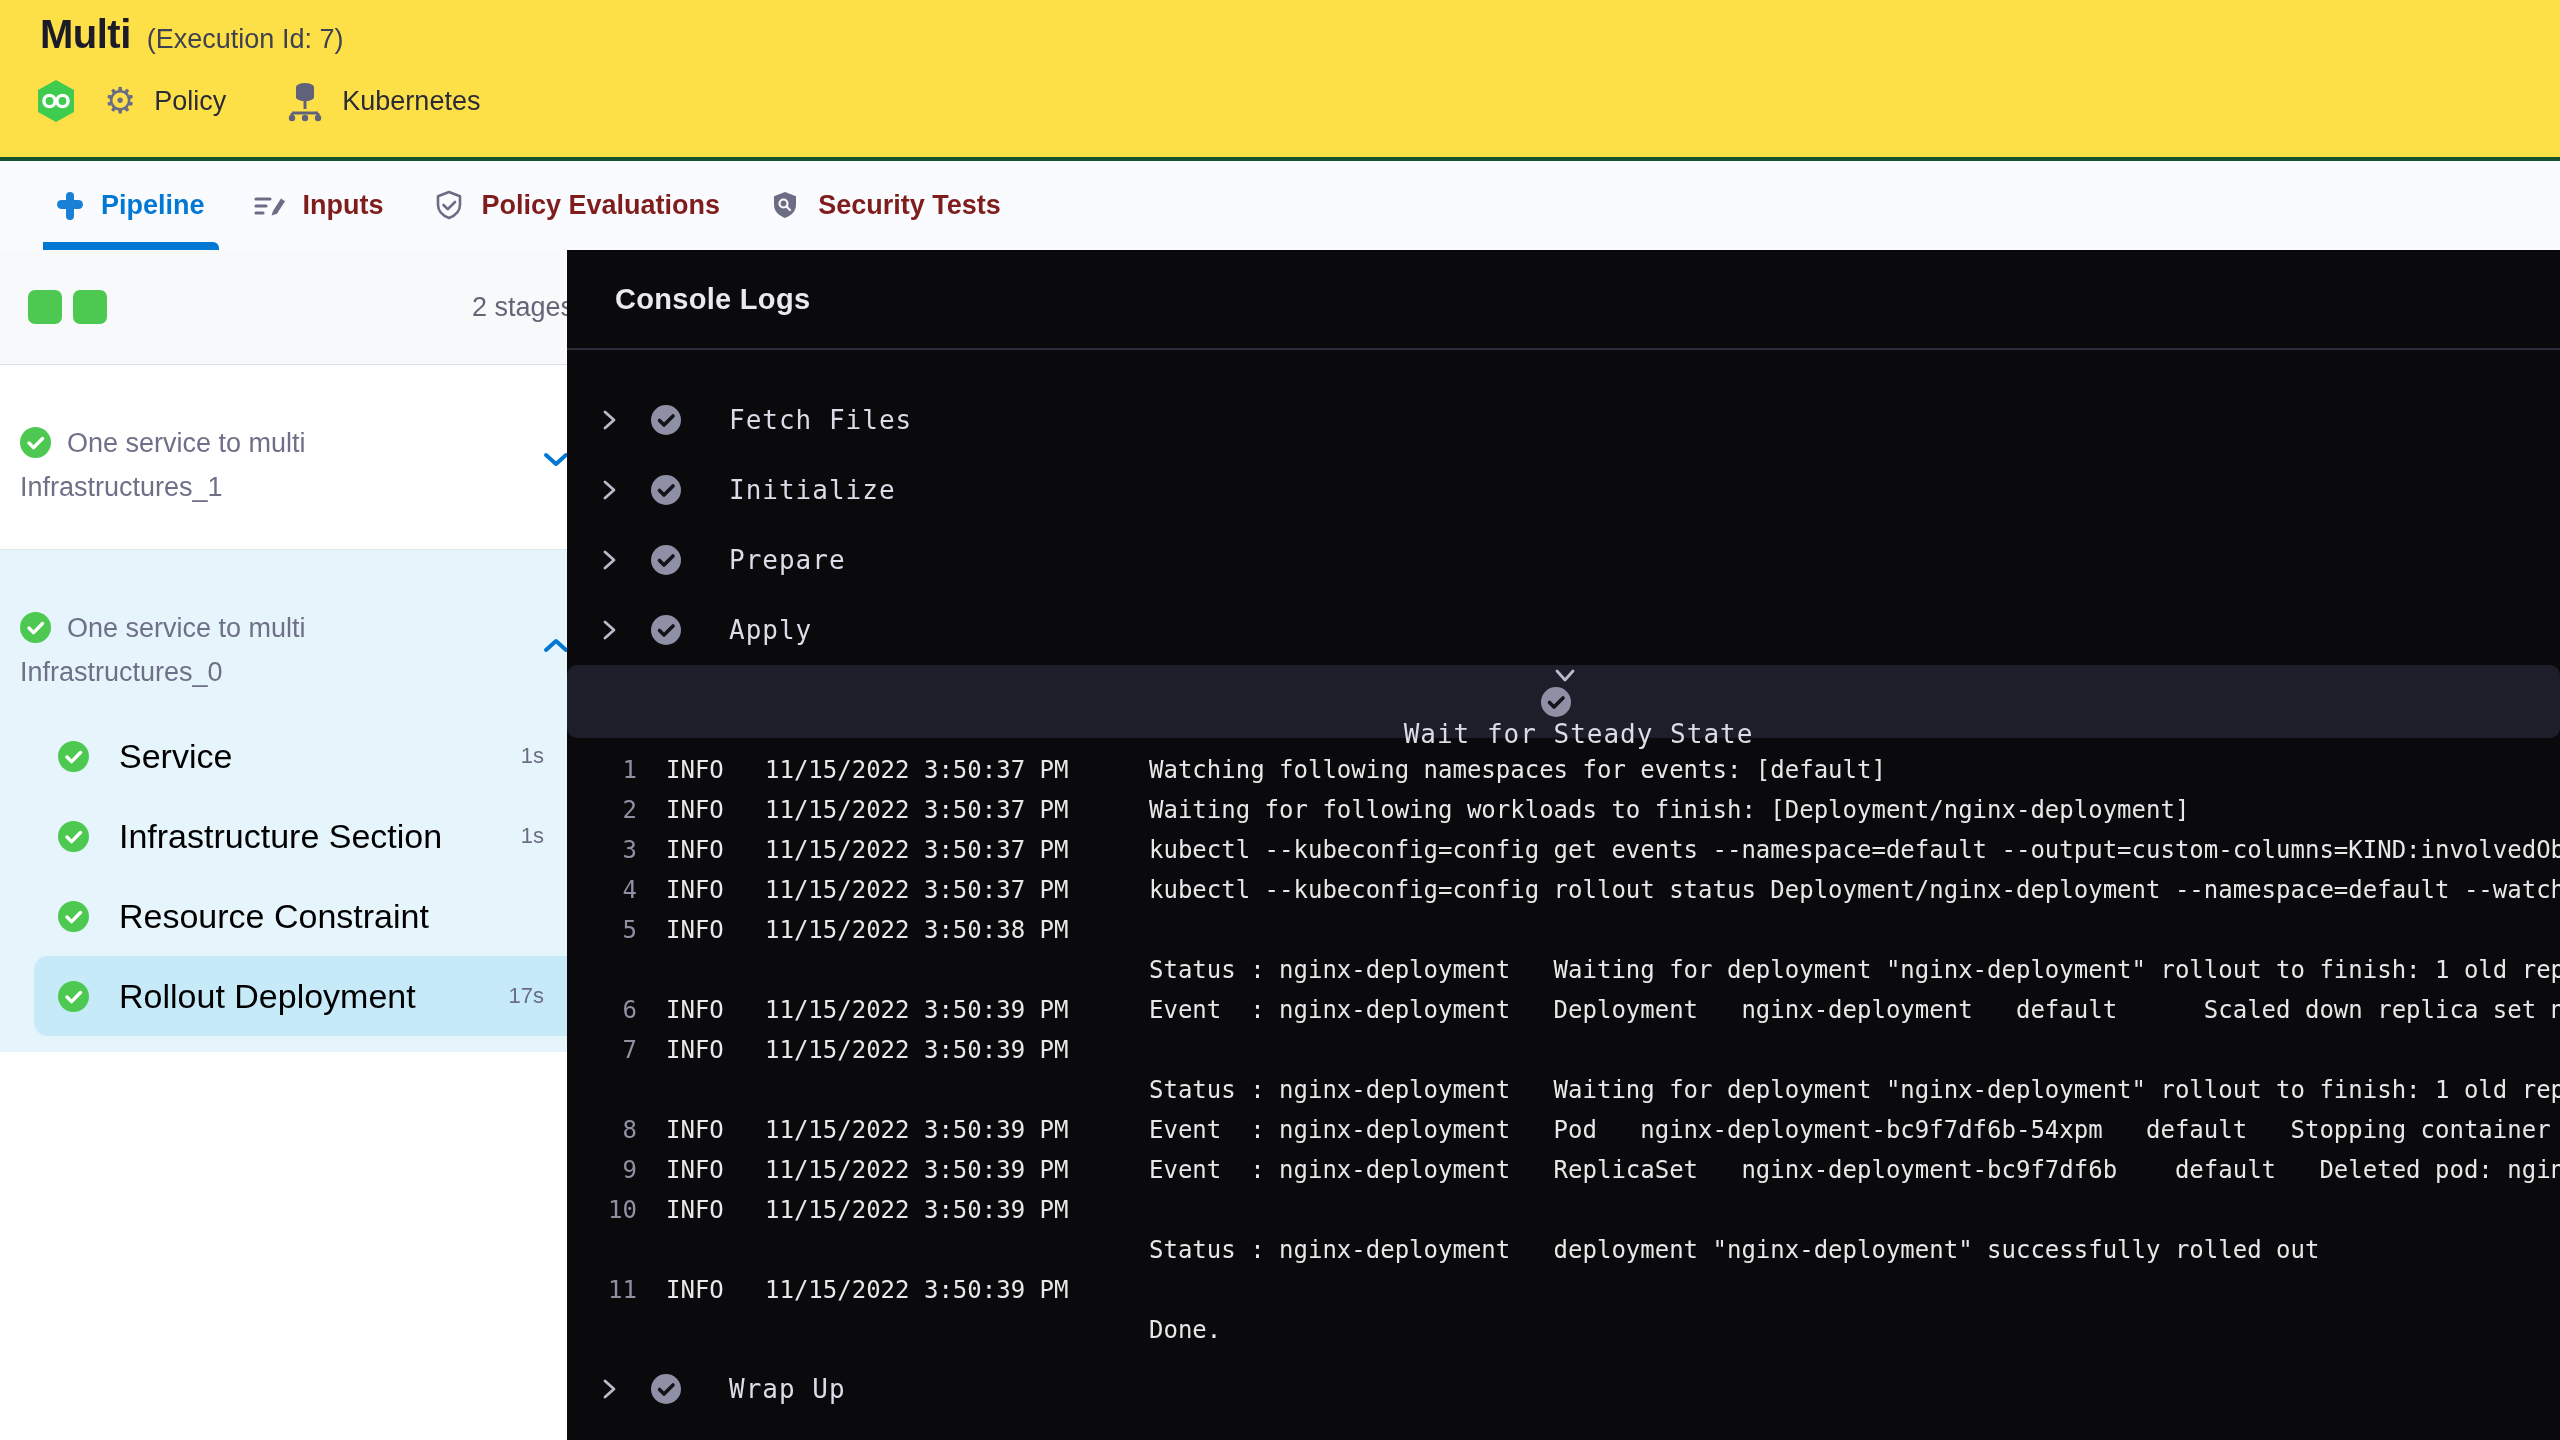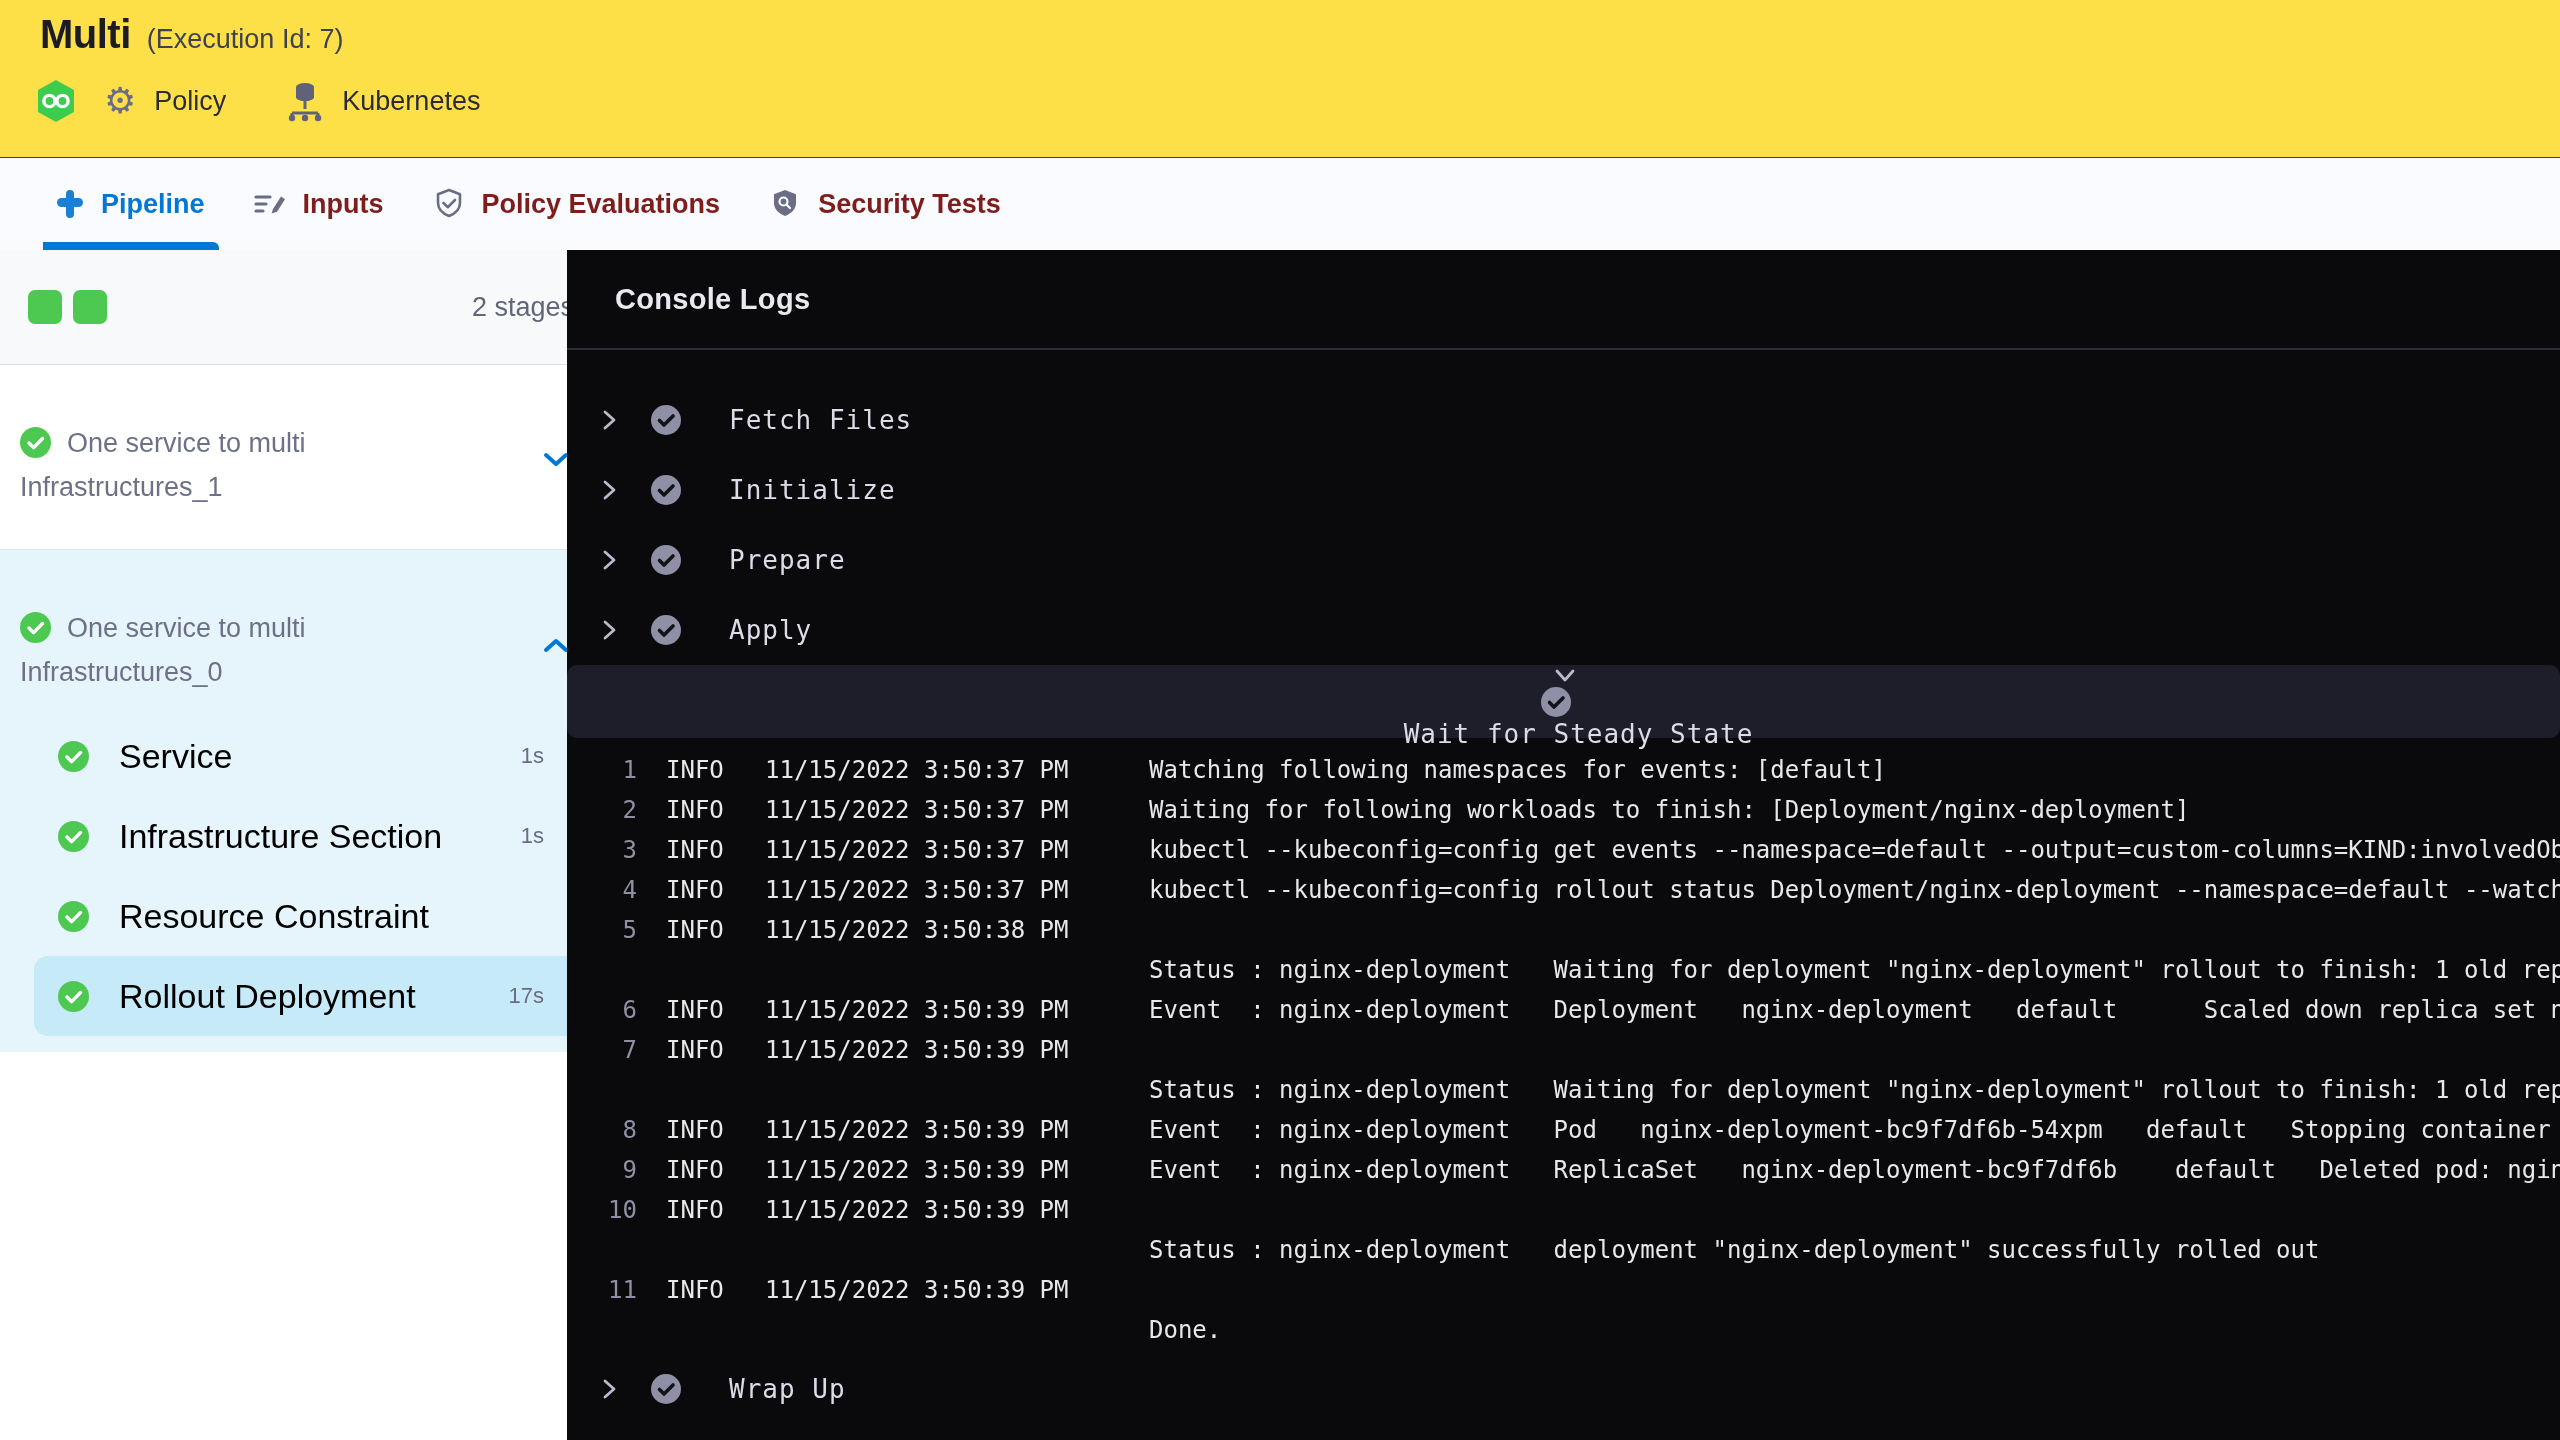--- a/index.html
+++ b/index.html
@@ -15,21 +15,21 @@
   .exec-sub { font-size:27px; color:#3f4150; }
   .entity-row { position:absolute; top:76px; left:36px; display:flex; align-items:center; gap:18px; height:50px; }
   .hex-wrap { width:40px; height:44px; display:flex; align-items:center; justify-content:center; }
   .gear-glyph { font-size:36px; color:#6b6d85; line-height:1; margin-left:10px; }
   .entity-label { font-size:27px; color:#2b2b38; margin-right:26px; }
   .env-icn { margin-left:16px; }
 
   
   .tabstrip {
     position:absolute; top:157px; left:0; right:0; height:93px;
-    background:#fafbfe; border-top:1px solid #14532d;
+    background:#fafbfe; border-top:4px solid #14532d;
     display:flex; align-items:center; padding-left:55px; gap:48px;
   }
   .tab { display:flex; align-items:center; gap:16px; height:100%; position:relative; cursor:pointer; }
   .tab-label { font-size:27px; font-weight:600; color:#7f1d1d; }
   .tab.active .tab-label { color:#0278d5; }
   .tab.active::after {
     content:""; position:absolute; left:-12px; right:-14px; bottom:0; height:8px;
     background:#0278d5; border-radius:0 6px 0 0;
   }
 

